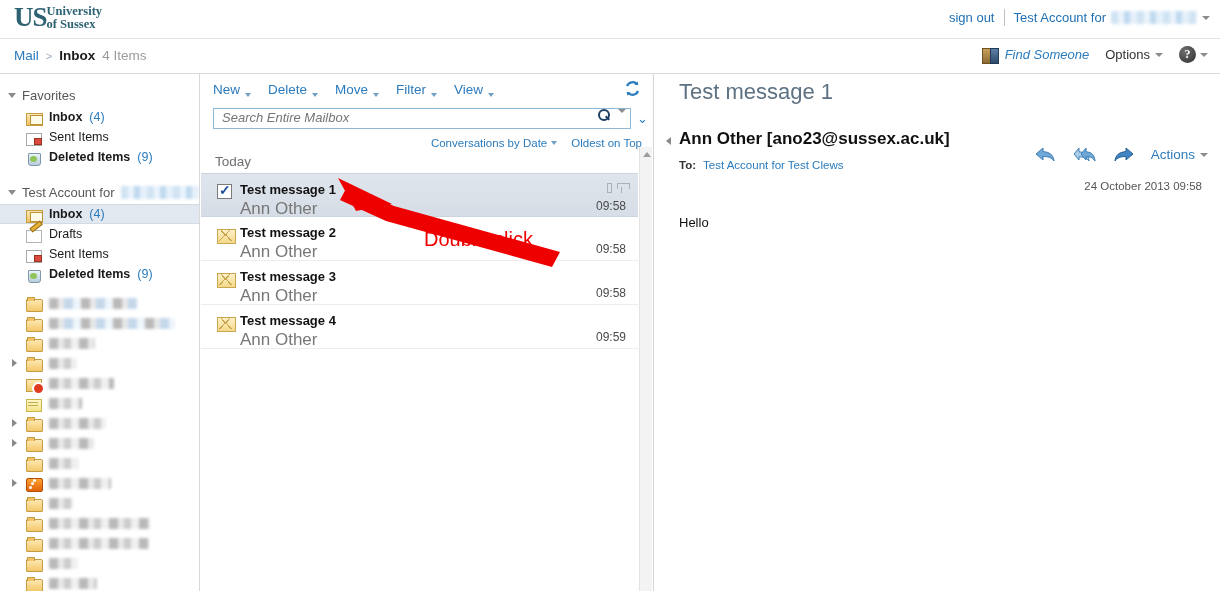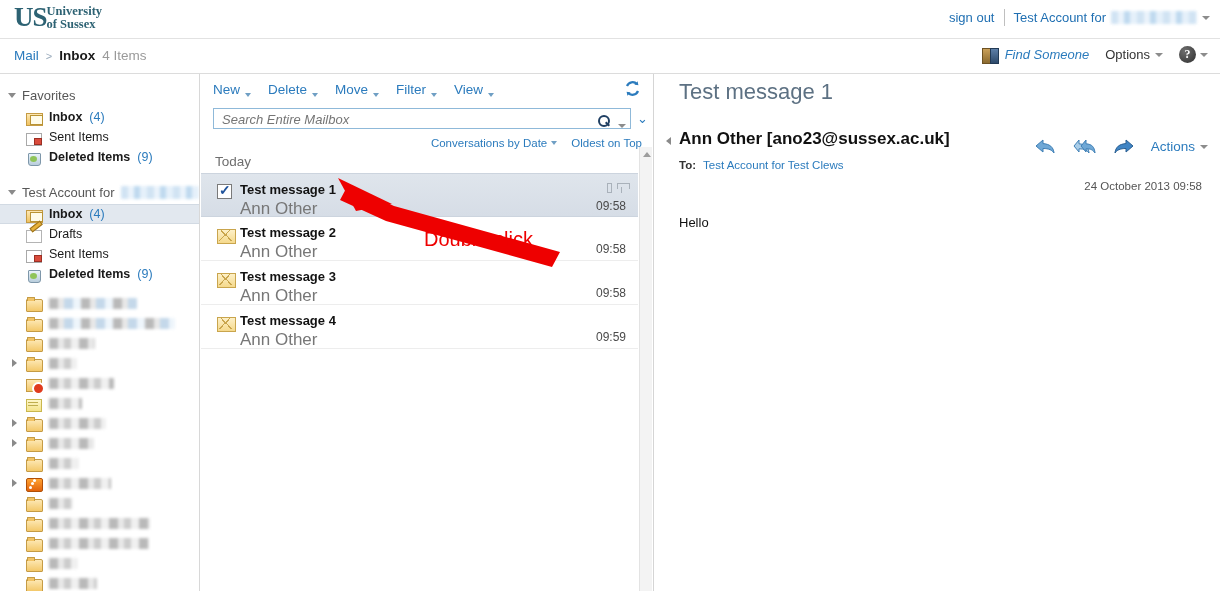--- a/index.html
+++ b/index.html
@@ -85,21 +85,21 @@
     background:repeating-linear-gradient(90deg,#b9b9b9 0 9px,#e8e8e8 9px 15px,#cccccc 15px 22px,#f0f0f0 22px 30px); }
   .blur-lbl.tint { background:repeating-linear-gradient(90deg,#b9b9b9 0 9px,#e8e8e8 9px 15px,#c4d8ea 15px 24px,#eef5fb 24px 32px); }
 
   
   .listpane { position:absolute; left:201px; top:74px; width:453px; height:517px; background:#fff; border-right:1px solid #d5d5d5; }
   .lp-toolbar { position:absolute; left:0; top:0; width:453px; height:30px; display:flex; align-items:center; gap:17px; padding-left:12px; }
   .tbitem { color:#2b7bbd; font-size:13.5px; display:flex; align-items:flex-end; gap:5px; cursor:pointer; }
   .caret-sm { width:0;height:0;border-left:3.5px solid transparent;border-right:3.5px solid transparent;border-top:4px solid #6f9fc4; }
   .refresh { position:absolute; right:12px; top:6px; width:17px; height:17px; cursor:pointer; color:#2b7bbd; }
   .searchrow { position:absolute; left:0; top:30px; width:453px; height:28px; display:flex; align-items:center; padding:0 6px 0 12px; gap:6px; }
-  .searchbox { flex:1; height:21px; border:1px solid #8fb9d9; background:#fff; display:flex; align-items:flex-end; padding:16px 4px 0 6px; }
+  .searchbox { flex:1; height:21px; border:1px solid #8fb9d9; background:#fff; display:flex; align-items:flex-start; padding:0 4px 0 6px; }
   .searchbox input { flex:1; border:0; outline:0; font-size:13px; font-style:italic; color:#6b86a3;
     font-family:"Liberation Sans", sans-serif; background:transparent; }
   .magn { width:13px;height:13px;position:relative;flex:0 0 13px; }
   .magn:before{content:"";position:absolute;left:0;top:0;width:8px;height:8px;border:2px solid #1f3f63;border-radius:50%;}
   .magn:after{content:"";position:absolute;left:7px;top:8px;width:5px;height:2px;background:#1f3f63;transform:rotate(42deg);}
   .chev2 { color:#2b7bbd; font-size:13px; cursor:pointer; line-height:1; }
   .sortrow { position:absolute; left:0; top:58px; width:453px; height:22px; display:flex; align-items:center; justify-content:flex-end; gap:14px; padding-right:12px; }
   .sortlink { color:#2b7bbd; font-size:11.5px; display:flex; align-items:center; gap:4px; cursor:pointer; }
   .daygrp { position:absolute; left:0; top:80px; width:437px; height:19px; padding-left:14px; color:#6e6e6e; font-size:13.5px; }
   .items { position:absolute; left:0; top:99px; width:437px; }
@@ -129,21 +129,21 @@
   
   .readpane { position:absolute; left:655px; top:74px; width:565px; height:517px; background:#fff; }
   .rp-subject { position:absolute; left:24px; top:5px; font-size:22px; color:#5d7183; font-weight:normal; }
   .rp-sender { position:absolute; left:24px; top:55px; font-size:17px; font-weight:bold; color:#111; }
   .rp-tri { position:absolute; left:11px; top:63px; width:0;height:0;
     border-top:4.5px solid transparent;border-bottom:4.5px solid transparent;border-right:5px solid #8a8a8a; }
   .rp-to { position:absolute; left:24px; top:85px; font-size:11.5px; display:flex; gap:7px; align-items:center; }
   .rp-to .k { font-weight:bold; color:#333; }
   .rp-to .v { color:#2b7bbd; cursor:pointer; }
   .rp-date { position:absolute; right:18px; top:106px; font-size:11.5px; color:#555; }
-  .rp-actions { position:absolute; right:12px; top:64px; display:flex; align-items:center; gap:16px; }
+  .rp-actions { position:absolute; right:12px; top:72px; display:flex; align-items:center; gap:16px; }
   .arrow-ic { width:23px; height:17px; cursor:pointer; }
   .rp-actions-lbl { color:#2b7bbd; font-size:13.5px; display:flex; align-items:center; gap:5px; cursor:pointer; }
   .rp-body { position:absolute; left:24px; top:140px; right:18px; font-size:13px; color:#111; line-height:18px; }
 
   
   .annot { position:absolute; left:0; top:0; width:1220px; height:591px; pointer-events:none; }
   .annot-text { position:absolute; left:424px; top:228px; color:#ee0000; font-size:20px;
     font-family:"Liberation Sans", sans-serif; }
 </style>
 </head>

